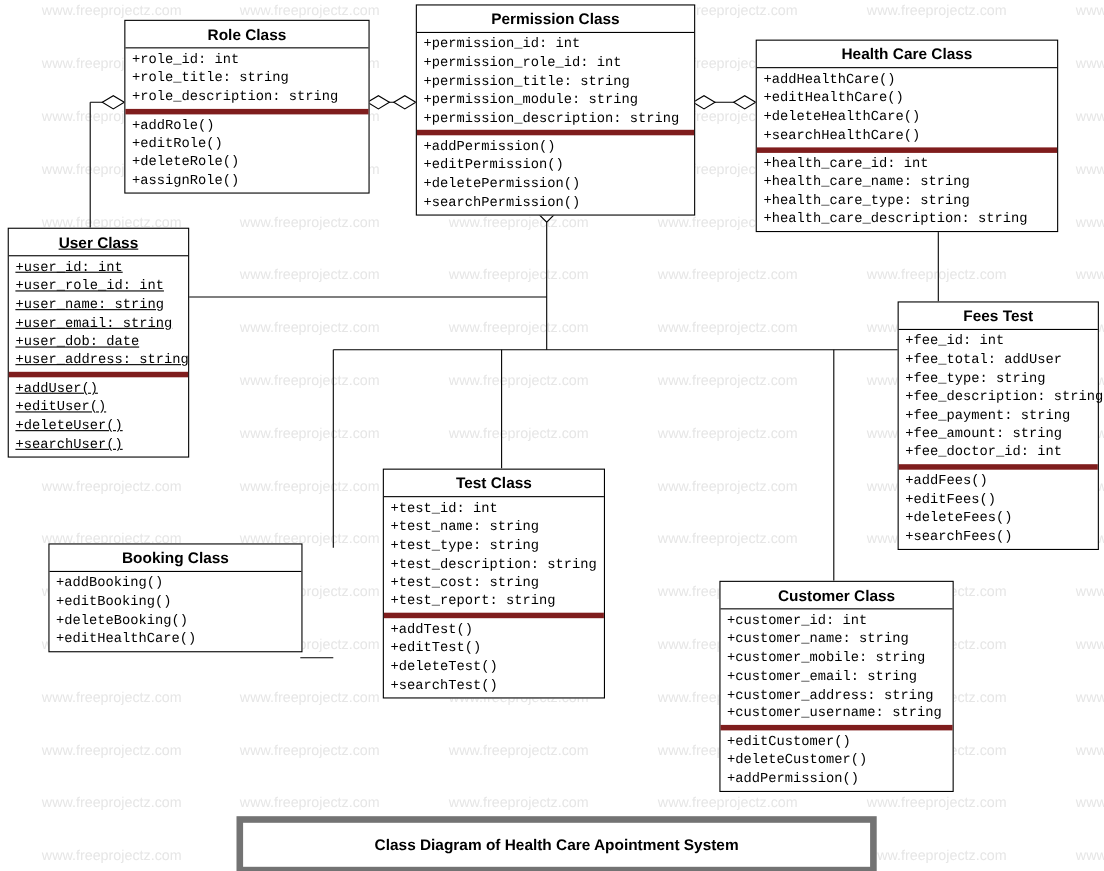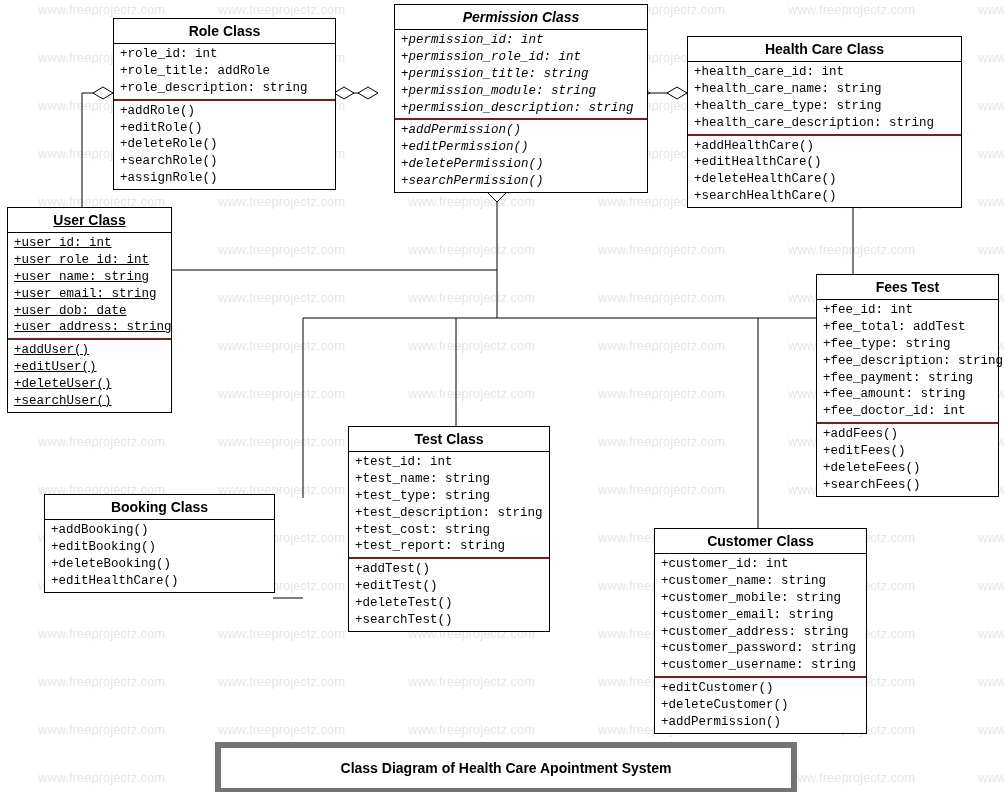--- a/index.html
+++ b/index.html
@@ -36,21 +36,21 @@
   }
   .class-title {
     text-align: center;
     font-weight: bold;
     border-bottom: 1px solid #000;
     padding: 4px 8px;
     font-family: Verdana, Arial, sans-serif;
     font-size: 14px;
   }
   .section {
-    border-bottom: 2px solid #7f1d1d;
+    border-bottom: 5px solid #7f1d1d;
     padding: 2px 6px 2px 6px;
   }
   .section:last-child { border-bottom: none; }
   .row { white-space: nowrap; line-height: 1.35; }
   .caption-box {
     position: absolute;
     border: 6px solid #737373;
     background: #fff;
     text-align: center;
     font-weight: bold;
@@ -208,62 +208,61 @@
   <line x1="820" y1="318" x2="820" y2="275" stroke="#000"></line>
   <line x1="820" y1="318" x2="820" y2="318" stroke="#000"></line>
 
   <line x1="853" y1="195" x2="853" y2="274" stroke="#000"></line>
 </svg>
 
 <div class="class-box" style="left:113px; top:18px; width:221px;">
   <div class="class-title">Role Class</div>
   <div class="section">
     <div class="row">+role_id: int</div>
-    <div class="row">+role_title: addRole</div>
+    <div class="row">+role_title: string</div>
     <div class="row">+role_description: string</div>
   </div>
   <div class="section">
     <div class="row">+addRole()</div>
     <div class="row">+editRole()</div>
     <div class="row">+deleteRole()</div>
-    <div class="row">+searchRole()</div>
     <div class="row">+assignRole()</div>
   </div>
 </div>
 
-<div class="class-box" style="left:394px; top:4px; width:252px;font-style:italic;">
+<div class="class-box" style="left:378px; top:4px; width:252px;">
   <div class="class-title">Permission Class</div>
   <div class="section">
     <div class="row">+permission_id: int</div>
     <div class="row">+permission_role_id: int</div>
     <div class="row">+permission_title: string</div>
     <div class="row">+permission_module: string</div>
     <div class="row">+permission_description: string</div>
   </div>
   <div class="section">
     <div class="row">+addPermission()</div>
     <div class="row">+editPermission()</div>
     <div class="row">+deletePermission()</div>
     <div class="row">+searchPermission()</div>
   </div>
 </div>
 
 <div class="class-box" style="left:687px; top:36px; width:273px;">
   <div class="class-title">Health Care Class</div>
   <div class="section">
+    <div class="row">+addHealthCare()</div>
+    <div class="row">+editHealthCare()</div>
+    <div class="row">+deleteHealthCare()</div>
+    <div class="row">+searchHealthCare()</div>
+  </div>
+  <div class="section">
     <div class="row">+health_care_id: int</div>
     <div class="row">+health_care_name: string</div>
     <div class="row">+health_care_type: string</div>
     <div class="row">+health_care_description: string</div>
-  </div>
-  <div class="section">
-    <div class="row">+addHealthCare()</div>
-    <div class="row">+editHealthCare()</div>
-    <div class="row">+deleteHealthCare()</div>
-    <div class="row">+searchHealthCare()</div>
   </div>
 </div>
 
 <div class="class-box" style="left:7px; top:207px; width:163px;text-decoration:underline;">
   <div class="class-title">User Class</div>
   <div class="section">
     <div class="row">+user_id: int</div>
     <div class="row">+user_role_id: int</div>
     <div class="row">+user_name: string</div>
     <div class="row">+user_email: string</div>
@@ -275,21 +274,21 @@
     <div class="row">+editUser()</div>
     <div class="row">+deleteUser()</div>
     <div class="row">+searchUser()</div>
   </div>
 </div>
 
 <div class="class-box" style="left:816px; top:274px; width:181px;">
   <div class="class-title">Fees Test</div>
   <div class="section">
     <div class="row">+fee_id: int</div>
-    <div class="row">+fee_total: addTest</div>
+    <div class="row">+fee_total: addUser</div>
     <div class="row">+fee_type: string</div>
     <div class="row">+fee_description: string</div>
     <div class="row">+fee_payment: string</div>
     <div class="row">+fee_amount: string</div>
     <div class="row">+fee_doctor_id: int</div>
   </div>
   <div class="section">
     <div class="row">+addFees()</div>
     <div class="row">+editFees()</div>
     <div class="row">+deleteFees()</div>
@@ -326,21 +325,20 @@
 </div>
 
 <div class="class-box" style="left:654px; top:528px; width:211px;">
   <div class="class-title">Customer Class</div>
   <div class="section">
     <div class="row">+customer_id: int</div>
     <div class="row">+customer_name: string</div>
     <div class="row">+customer_mobile: string</div>
     <div class="row">+customer_email: string</div>
     <div class="row">+customer_address: string</div>
-    <div class="row">+customer_password: string</div>
     <div class="row">+customer_username: string</div>
   </div>
   <div class="section">
     <div class="row">+editCustomer()</div>
     <div class="row">+deleteCustomer()</div>
     <div class="row">+addPermission()</div>
   </div>
 </div>
 
 <div class="caption-box" style="left:215px; top:742px; width:550px;">Class Diagram of Health Care Apointment System</div>

